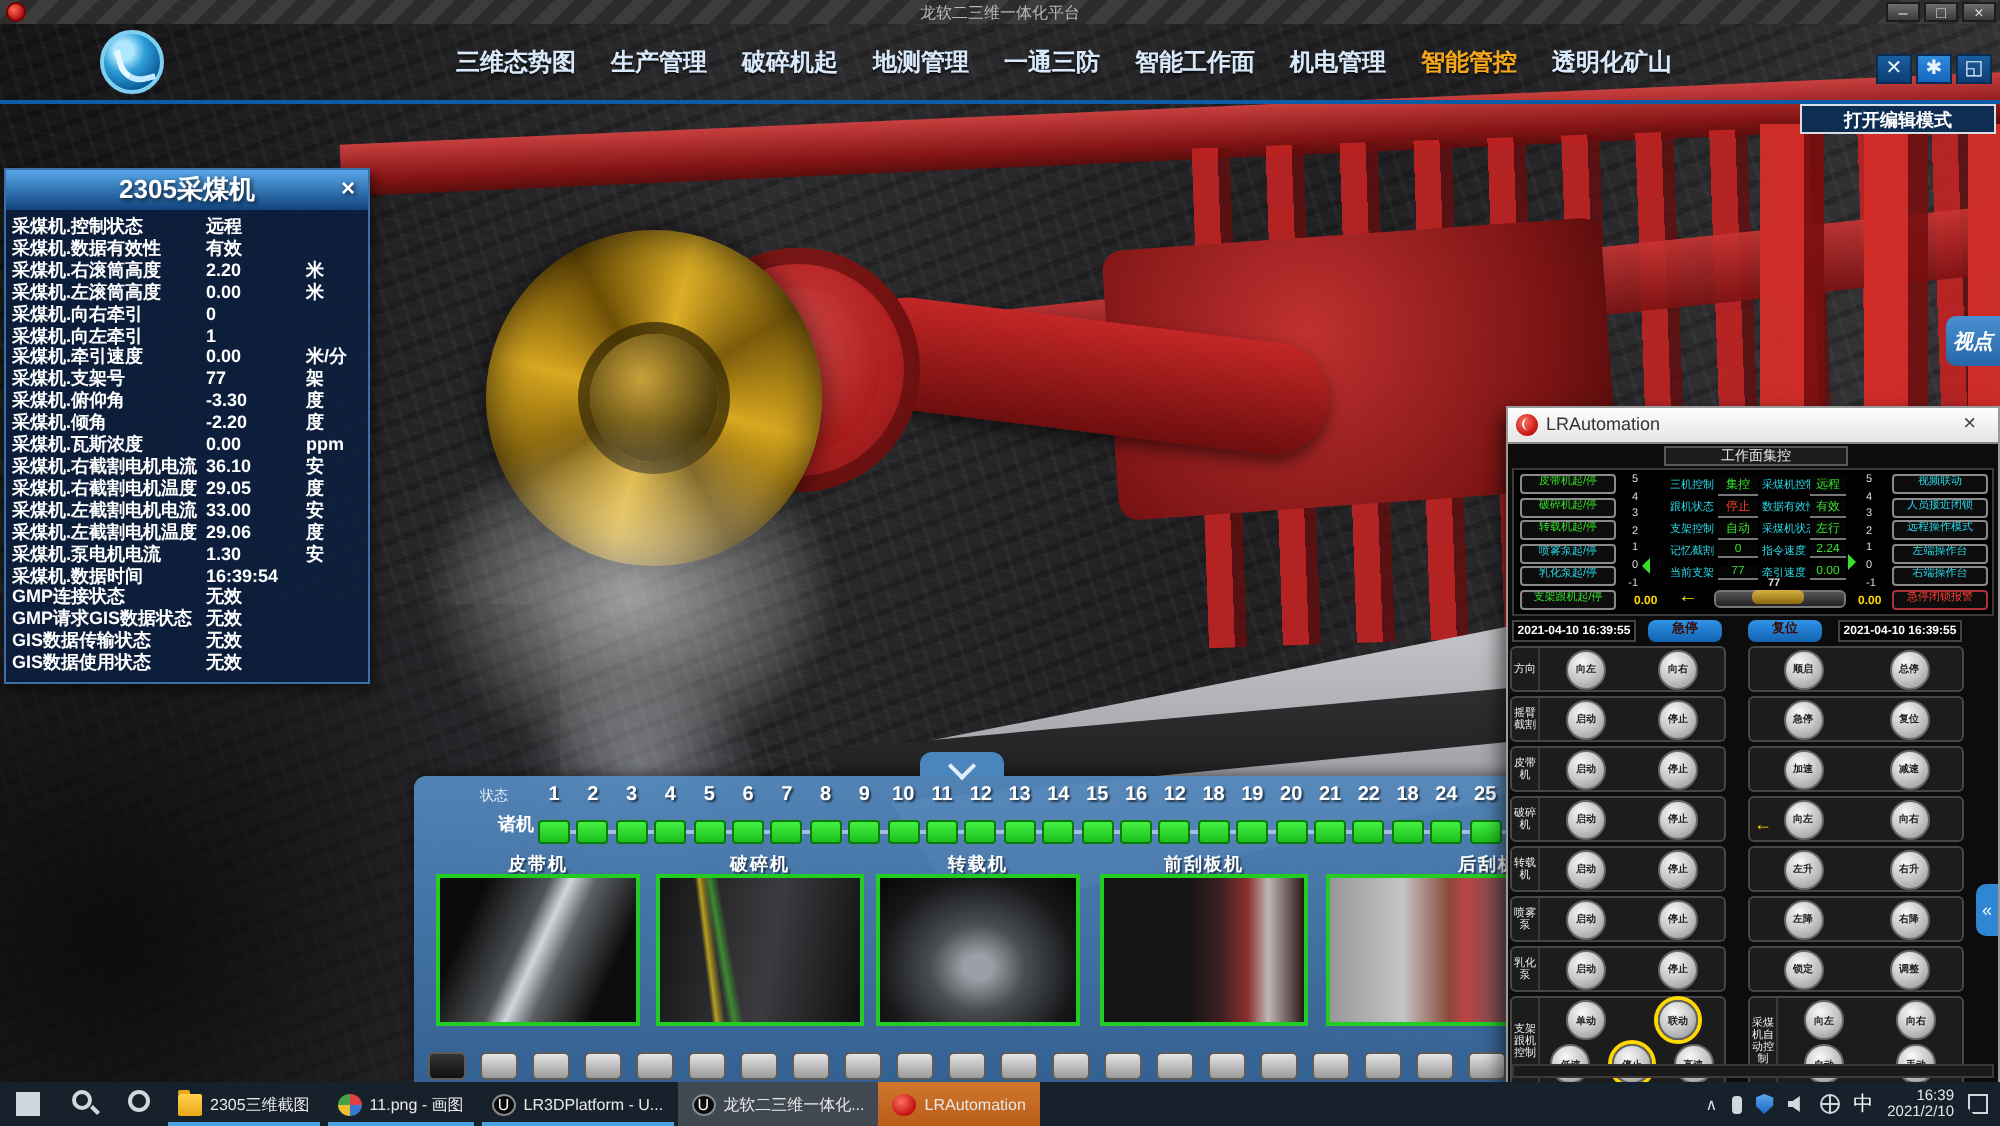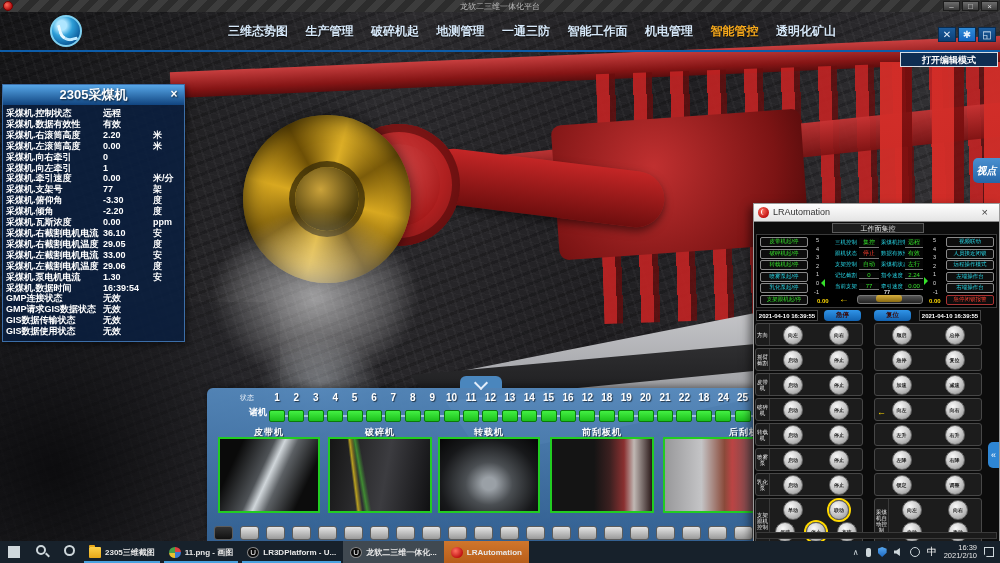--- a/index.html
+++ b/index.html
@@ -207,21 +207,21 @@
   .tb-start i:nth-child(1){left:0;top:0;}.tb-start i:nth-child(2){right:0;top:0;}
   .tb-start i:nth-child(3){left:0;bottom:0;}.tb-start i:nth-child(4){right:0;bottom:0;}
   .tb-search{position:absolute;left:36px;top:4px;width:10px;height:10px;border:2px solid #cfd8dc;
     border-radius:50%;box-sizing:border-box;cursor:pointer;}
   .tb-search::after{content:"";position:absolute;left:7px;top:7px;width:5px;height:2px;background:#cfd8dc;
     transform:rotate(45deg);}
   .tb-circle{position:absolute;left:64px;top:4px;width:11px;height:11px;border:2px solid #cfd8dc;
     border-radius:50%;box-sizing:border-box;cursor:pointer;}
   #task-items{position:absolute;left:82px;top:0;height:22px;display:flex;}
   .titem{position:relative;height:22px;display:flex;align-items:center;gap:4px;padding:0 7px;cursor:pointer;}
-  .titem .lab{font-size:8px;color:#e8e8e8;white-space:nowrap;overflow:hidden;font-weight:bold;}
+  .titem .lab{font-size:8px;color:#e8e8e8;white-space:nowrap;overflow:hidden;}
   .titem .under{position:absolute;left:2px;right:2px;bottom:0;height:2px;background:#4aa3e0;}
   .titem.active{background:rgba(255,255,255,.18);}
   .titem.attention{background:linear-gradient(#d0762c,#b85e1a);}
   .ticon{width:12px;height:11px;flex:0 0 auto;position:relative;}
   .ticon.folder{background:linear-gradient(#ffd24a,#e8a818);border-radius:1px;}
   .ticon.folder::before{content:"";position:absolute;left:0;top:-2px;width:6px;height:2px;background:#e8a818;border-radius:1px 1px 0 0;}
   .ticon.paint{border-radius:50%;background:conic-gradient(#e04040 0 25%,#3a78d0 0 50%,#e8c030 0 75%,#48a048 0);}
   .ticon.unreal{border-radius:50%;background:#0a0a0a;border:1px solid #888;box-sizing:border-box;
     color:#fff;font-size:8px;line-height:9px;text-align:center;}
   .ticon.lr{border-radius:50%;background:radial-gradient(circle at 38% 35%,#ff7060,#c01212 70%);}

